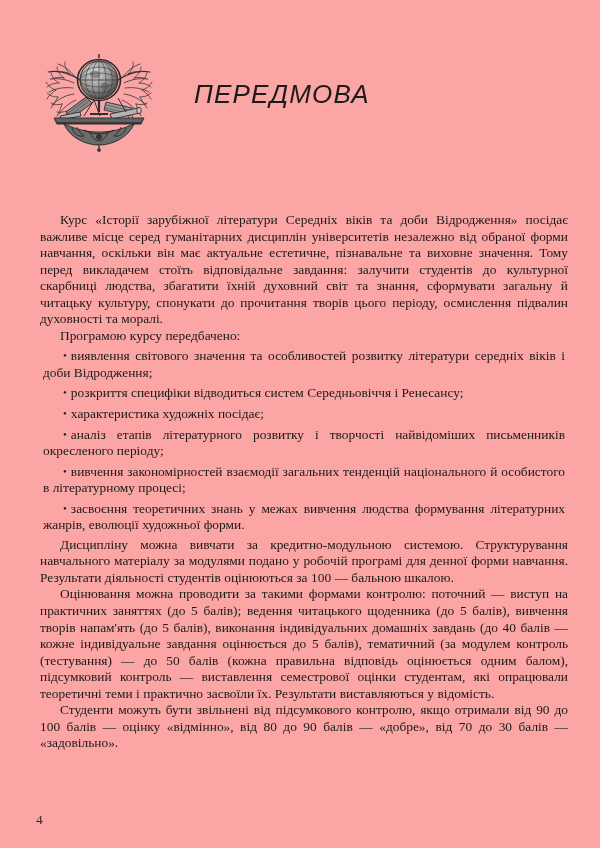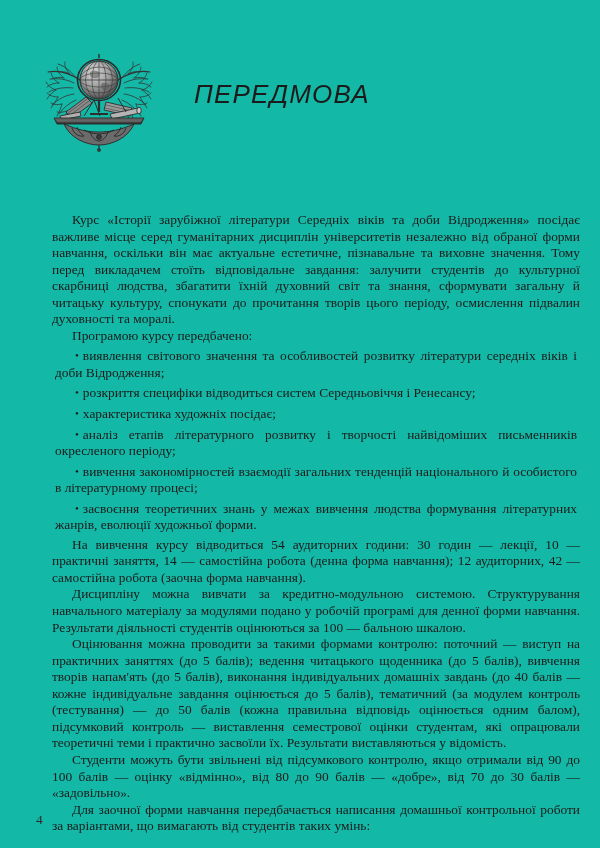--- a/index.html
+++ b/index.html
@@ -5,21 +5,21 @@
 <style>
   html, body {
     margin: 0;
     padding: 0;
     background: #ffffff;
   }
   .page {
     position: relative;
     width: 600px;
     height: 848px;
-    background: #14b8a6;
+    background: #fca5a5;
     overflow: hidden;
     font-family: "Liberation Serif", "DejaVu Serif", serif;
     color: #1a1a1a;
   }
 
   
   .header {
     position: absolute;
     left: 40px;
     top: 48px;
@@ -42,21 +42,21 @@
     letter-spacing: 1.2px;
     color: #1b1b1b;
     margin-left: 36px;
     white-space: nowrap;
     transform: translateY(-6px);
   }
 
   
   .body-text {
     position: absolute;
-    left: 52px;
+    left: 40px;
     top: 212px;
     width: 528px;
   }
   .para {
     margin: 0;
     font-size: 13.4px;
     line-height: 16.55px;
     text-align: justify;
     text-indent: 20px;
     hyphens: auto;
@@ -235,27 +235,25 @@
     <p class="bullet last-left"><span class="dot">•</span><span>розкриття специфіки відводиться систем Середньовіччя і Ренесансу;</span></p>
 
     <p class="bullet last-left"><span class="dot">•</span><span>характеристика художніх посідає;</span></p>
 
     <p class="bullet"><span class="dot">•</span><span>аналіз етапів літературного розвитку і творчості найвідоміших письменників окресленого періоду;</span></p>
 
     <p class="bullet"><span class="dot">•</span><span>вивчення закономірностей взаємодії загальних тенденцій національного й особистого в літературному процесі;</span></p>
 
     <p class="bullet"><span class="dot">•</span><span>засвоєння теоретичних знань у межах вивчення людства формування літературних жанрів, еволюції художньої форми.</span></p>
 
-    <p class="para">На вивчення курсу відводиться 54 аудиторних години: 30 годин — лекції, 10 — практичні заняття, 14 — самостійна робота (денна форма навчання); 12 аудиторних, 42 — самостійна робота (заочна форма навчання).</p>
 
     <p class="para">Дисципліну можна вивчати за кредитно-модульною системою. Структурування навчального матеріалу за модулями подано у робочій програмі для денної форми навчання. Результати діяльності студентів оцінюються за 100 — бальною шкалою.</p>
 
     <p class="para">Оцінювання можна проводити за такими формами контролю: поточний — виступ на практичних заняттях (до 5 балів); ведення читацького щоденника (до 5 балів), вивчення творів напам'ять (до 5 балів), виконання індивідуальних домашніх завдань (до 40 балів — кожне індивідуальне завдання оцінюється до 5 балів), тематичний (за модулем контроль (тестування) — до 50 балів (кожна правильна відповідь оцінюється одним балом), підсумковий контроль — виставлення семестрової оцінки студентам, які опрацювали теоретичні теми і практично засвоїли їх. Результати виставляються у відомість.</p>
 
     <p class="para">Студенти можуть бути звільнені від підсумкового контролю, якщо отримали від 90 до 100 балів — оцінку «відмінно», від 80 до 90 балів — «добре», від 70 до 30 балів — «задовільно».</p>
 
-    <p class="para">Для заочної форми навчання передбачається написання домашньої контрольної роботи за варіантами, що вимагають від студентів таких умінь:</p>
 
   </div>
 
   <div class="page-number">4</div>
 
 </div>
 
 </body></html>

